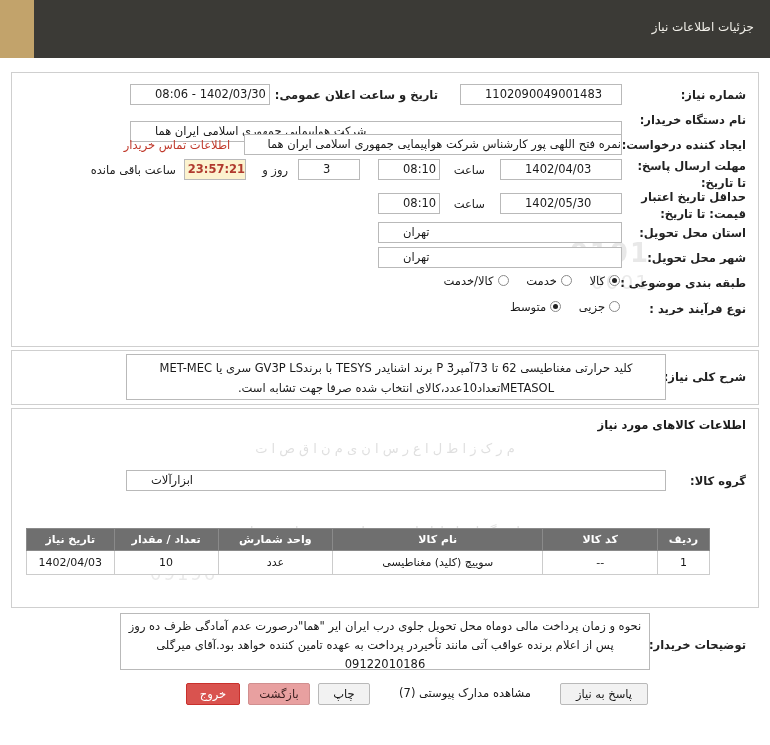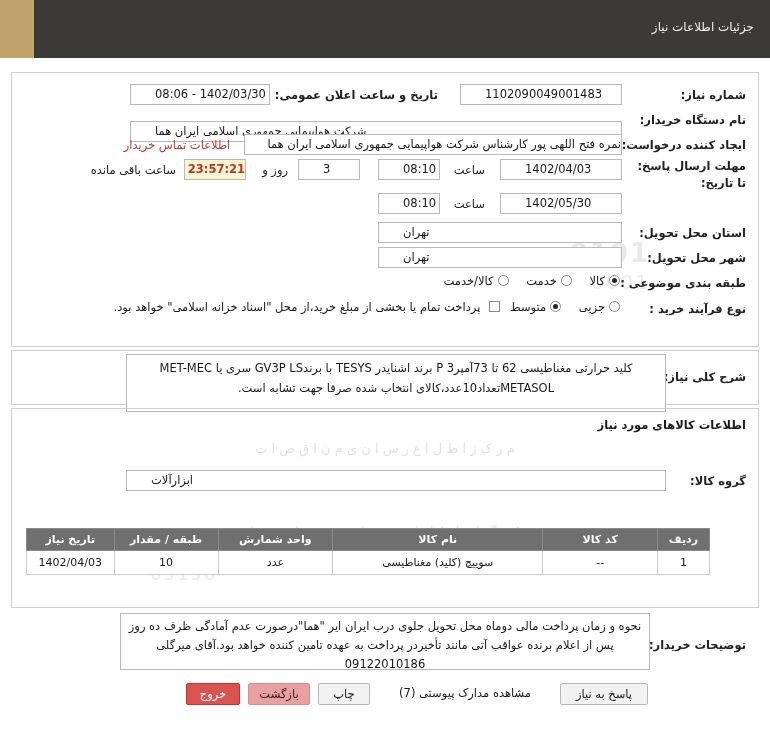--- a/index.html
+++ b/index.html
@@ -187,20 +187,21 @@
 
   <div class="lbl b" style="right:24px; top:100px; width:112px; text-align:right; white-space:normal; line-height:1.5;">مهلت ارسال پاسخ: تا تاریخ:</div>
   <div class="fld" style="right:148px; top:101px; width:122px;">1402/04/03</div>
   <div class="lbl" style="right:285px; top:105px;">ساعت</div>
   <div class="fld" style="right:330px; top:101px; width:62px;">08:10</div>
   <div class="fld" style="right:410px; top:101px; width:62px;">3</div>
   <div class="lbl" style="right:482px; top:105px;">روز و</div>
   <div class="fld timer" style="right:524px; top:101px; width:62px;">23:57:21</div>
   <div class="lbl" style="right:594px; top:105px;">ساعت باقی مانده</div>
 
+  <div class="lbl b" style="right:24px; top:131px; width:112px; text-align:right; white-space:normal; line-height:1.5;">حداقل تاریخ اعتبار قیمت: تا تاریخ:</div>
   <div class="fld" style="right:148px; top:135px; width:122px;">1402/05/30</div>
   <div class="lbl" style="right:285px; top:139px;">ساعت</div>
   <div class="fld" style="right:330px; top:135px; width:62px;">08:10</div>
 
   <div class="lbl b" style="right:24px; top:168px;">استان محل تحویل:</div>
   <div class="fld" style="right:148px; top:164px; width:244px;">تهران</div>
 
   <div class="lbl b" style="right:24px; top:193px;">شهر محل تحویل:</div>
   <div class="fld" style="right:148px; top:189px; width:244px;">تهران</div>
 
@@ -209,46 +210,42 @@
     <span class="radio-item"><span class="radio on"></span><span>کالا</span></span>
     <span class="radio-item"><span class="radio"></span><span>خدمت</span></span>
     <span class="radio-item"><span class="radio"></span><span>کالا/خدمت</span></span>
   </div>
 
   <div class="lbl b" style="right:24px; top:244px;">نوع فرآیند خرید :</div>
   <div class="radio-row" style="right:150px; top:242px;">
     <span class="radio-item"><span class="radio"></span><span>جزیی</span></span>
     <span class="radio-item"><span class="radio on"></span><span>متوسط</span></span>
   </div>
-  <div class="radio-row" style="right:270px; top:242px;">
-    <span class="cbox"></span>
-    <span>پرداخت تمام یا بخشی از مبلغ خرید،از محل "اسناد خزانه اسلامی" خواهد بود.</span>
-  </div>
 
   <div class="panel" id="panel-mid"></div>
   <div class="lbl b" style="right:24px; top:312px;">شرح کلی نیاز:</div>
-  <div class="descbox" style="right:104px; top:296px; width:540px; height:58px;">
+  <div class="descbox" style="right:104px; top:296px; width:540px; height:46px;">
     <div>کلید حرارتی مغناطیسی 62 تا 73آمپر3 P  برند اشنایدر TESYS با برندGV3P  LS سری یا MET-MEC</div>
     <div>METASOLتعداد10عدد،کالای انتخاب شده صرفا جهت تشابه است.</div>
   </div>
 
   <div class="panel" id="panel-goods"></div>
   <div class="section-title" style="right:24px; top:360px;">اطلاعات کالاهای مورد نیاز</div>
 
   <div class="lbl b" style="right:24px; top:416px;">گروه کالا:</div>
   <div class="fld" style="right:104px; top:412px; width:540px;">ابزارآلات</div>
 
   <table class="goods">
     <thead>
       <tr>
         <th style="width:50px;">ردیف</th>
         <th style="width:110px;">کد کالا</th>
         <th style="width:202px;">نام کالا</th>
         <th style="width:110px;">واحد شمارش</th>
-        <th style="width:100px;">طبقه / مقدار</th>
+        <th style="width:100px;">تعداد / مقدار</th>
         <th style="width:84px;">تاریخ نیاز</th>
       </tr>
     </thead>
     <tbody>
       <tr>
         <td>1</td>
         <td>--</td>
         <td>سوییچ (کلید) مغناطیسی</td>
         <td>عدد</td>
         <td>10</td>

